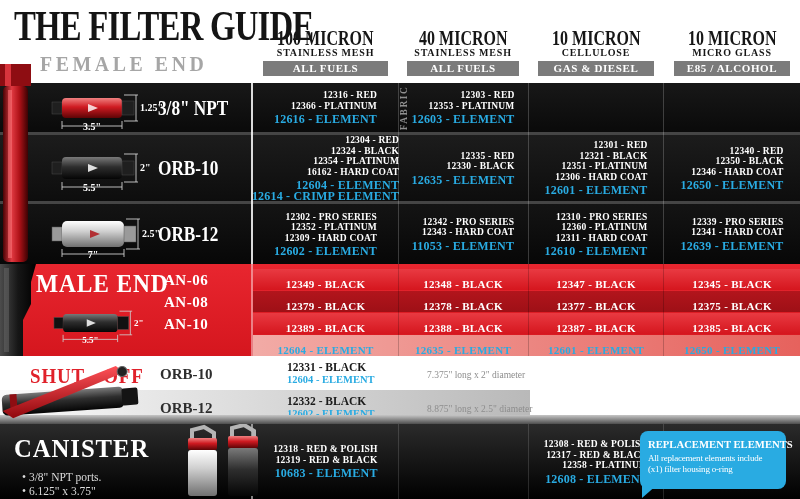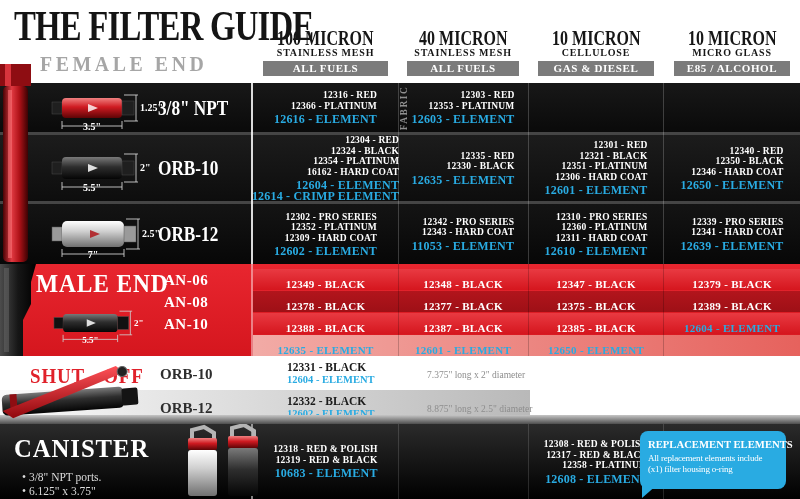--- a/index.html
+++ b/index.html
@@ -402,20 +402,21 @@
         <path class="dimline" d="M10 36 v8 M70 36 v8 M10 41 h60"></path>
       </g>
       <text class="dimtext" x="88" y="26">2"</text>
       <text class="dimtext" x="40" y="45" text-anchor="middle">5.5"</text>
     </svg>
 
     <div class="mgrid">
       <div class="mcell">12349 - BLACK</div>
       <div class="mcell">12348 - BLACK</div>
       <div class="mcell">12347 - BLACK</div>
+      <div class="mcell">12345 - BLACK</div>
       <div class="mcell">12379 - BLACK</div>
       <div class="mcell">12378 - BLACK</div>
       <div class="mcell">12377 - BLACK</div>
       <div class="mcell">12375 - BLACK</div>
       <div class="mcell">12389 - BLACK</div>
       <div class="mcell">12388 - BLACK</div>
       <div class="mcell">12387 - BLACK</div>
       <div class="mcell">12385 - BLACK</div>
       <div class="mcell element">12604 - ELEMENT</div>
       <div class="mcell element">12635 - ELEMENT</div>

